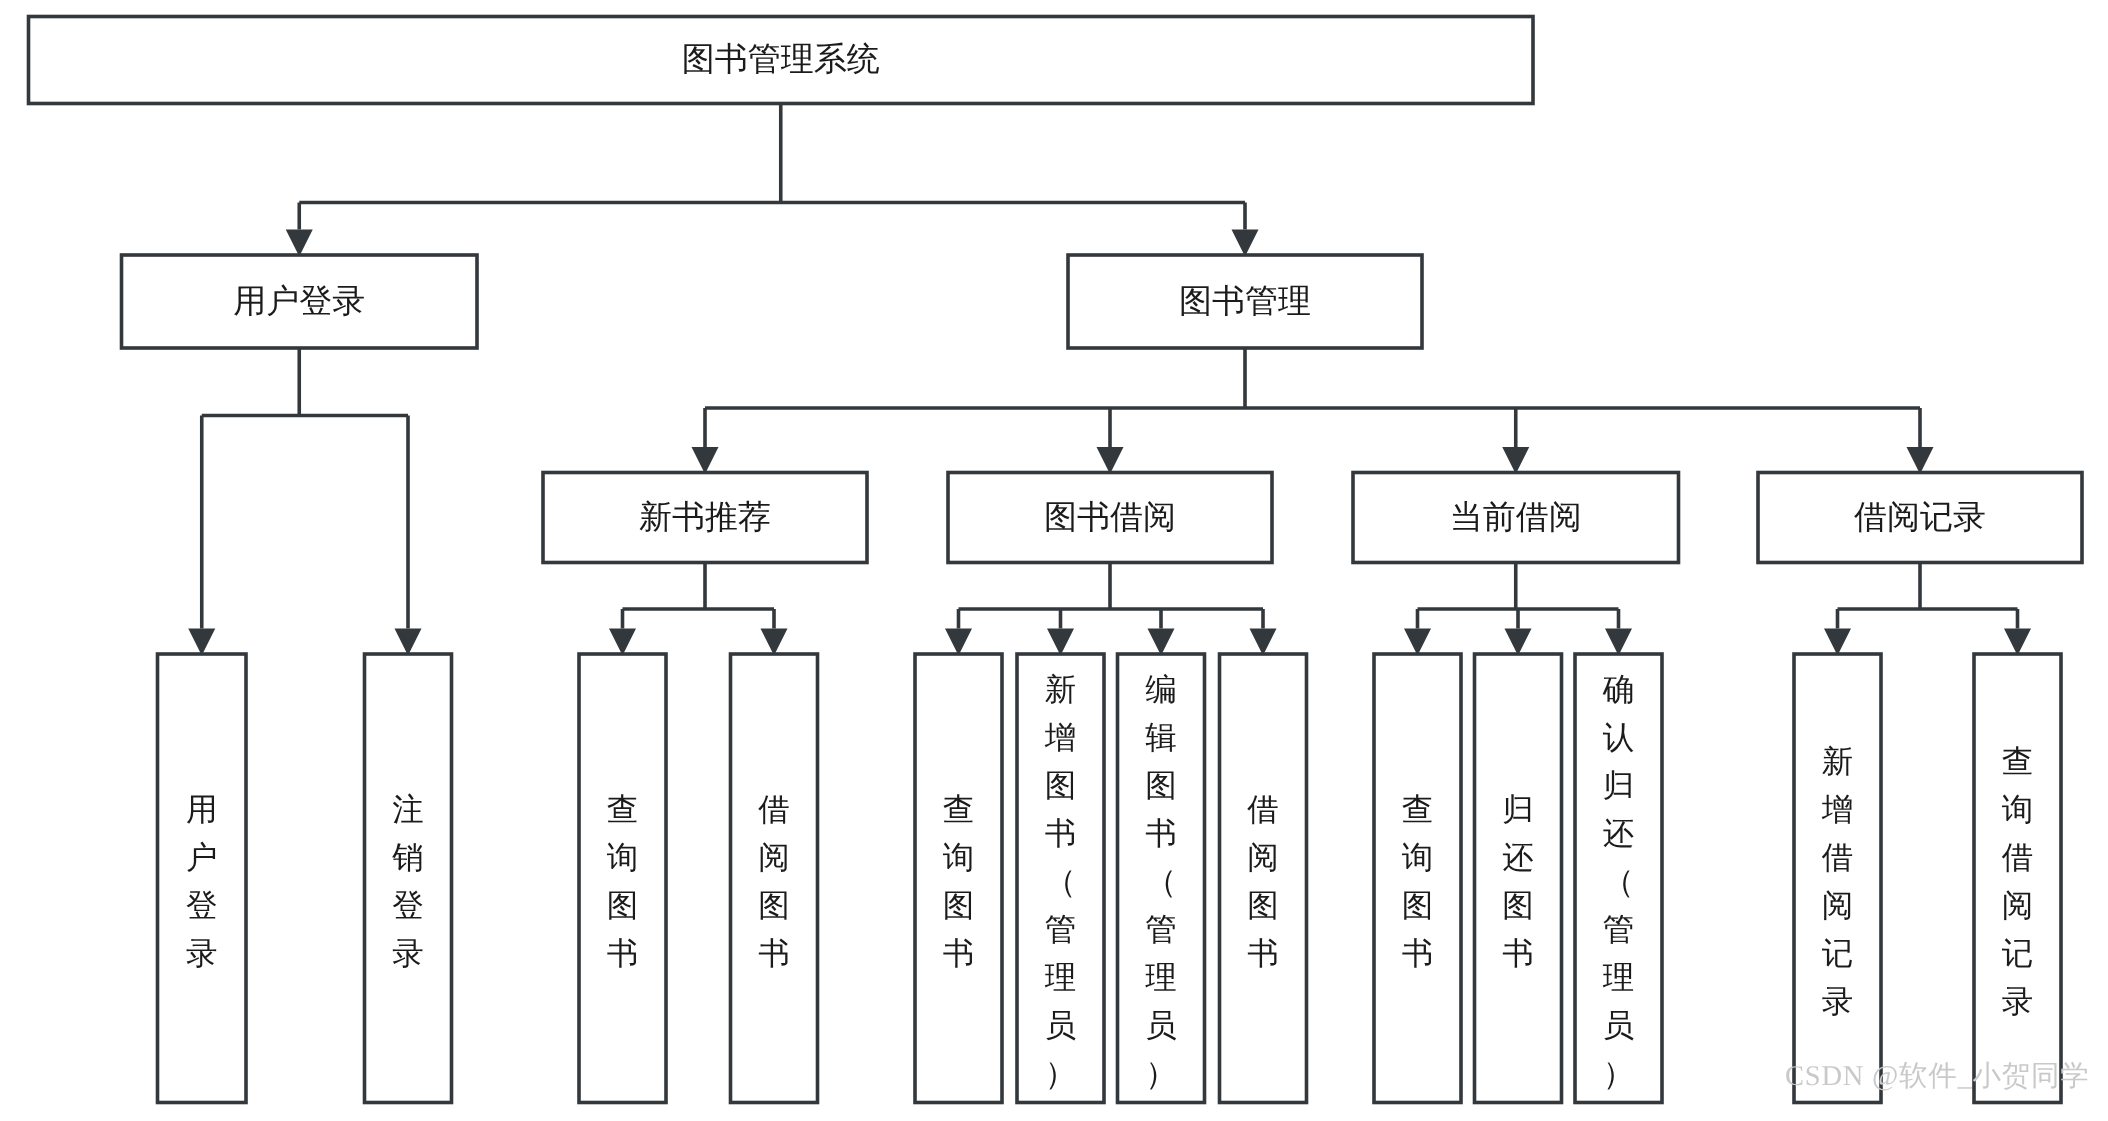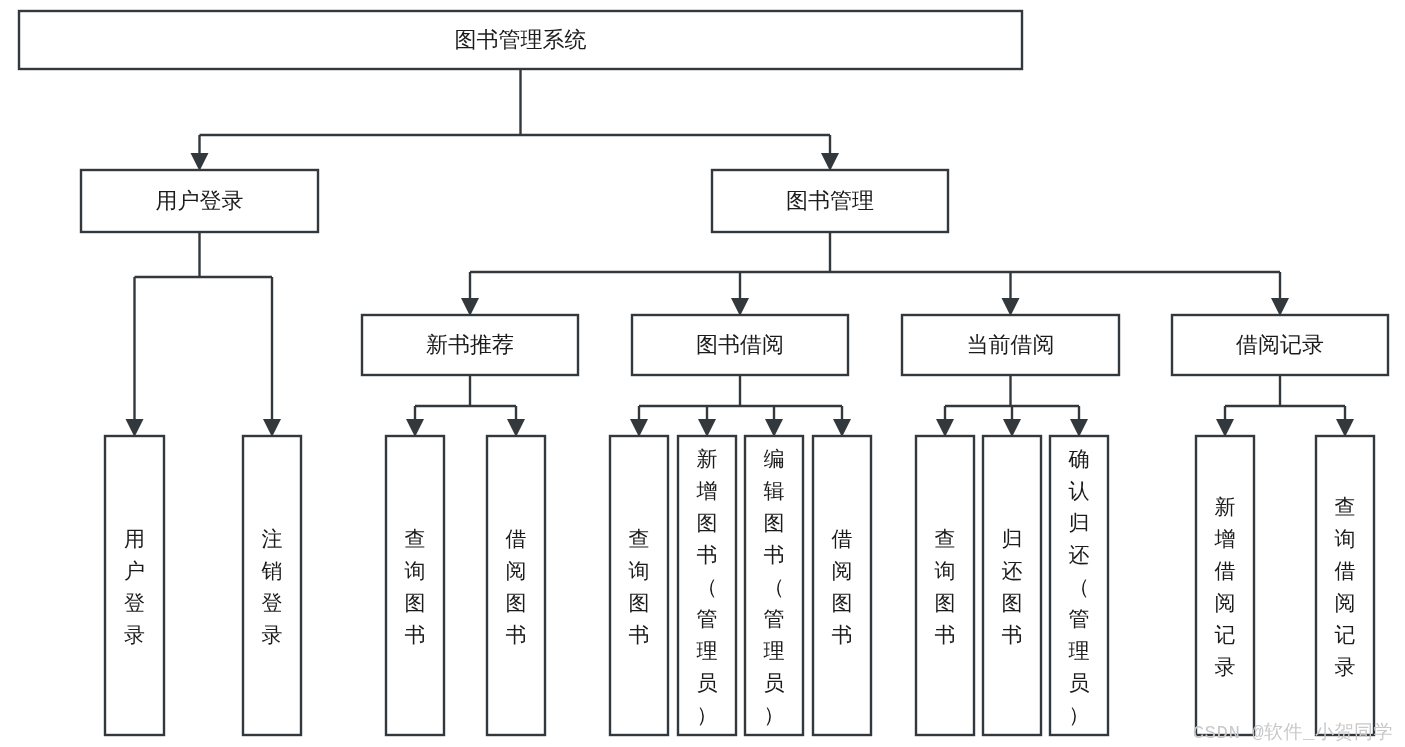--- a/index.html
+++ b/index.html
@@ -53,22 +53,22 @@
   }
   .node-label-v {
     font-family: "Liberation Sans", "DejaVu Sans", sans-serif;
     font-size: 21px;
     fill: #1b1b1b;
     text-anchor: middle;
   }
   .watermark-text {
     position: absolute;
     right: 12px;
-    bottom: 2px;
-    font-family: Liberation Mono, monospace;
+    bottom: 17px;
+    font-family: Liberation Serif, serif;
     font-size: 19px;
     color: #c9c9c9;
     white-space: nowrap;
     letter-spacing: 0.5px;
     user-select: none;
   }
 </style>
 </head>
 <body>
 

